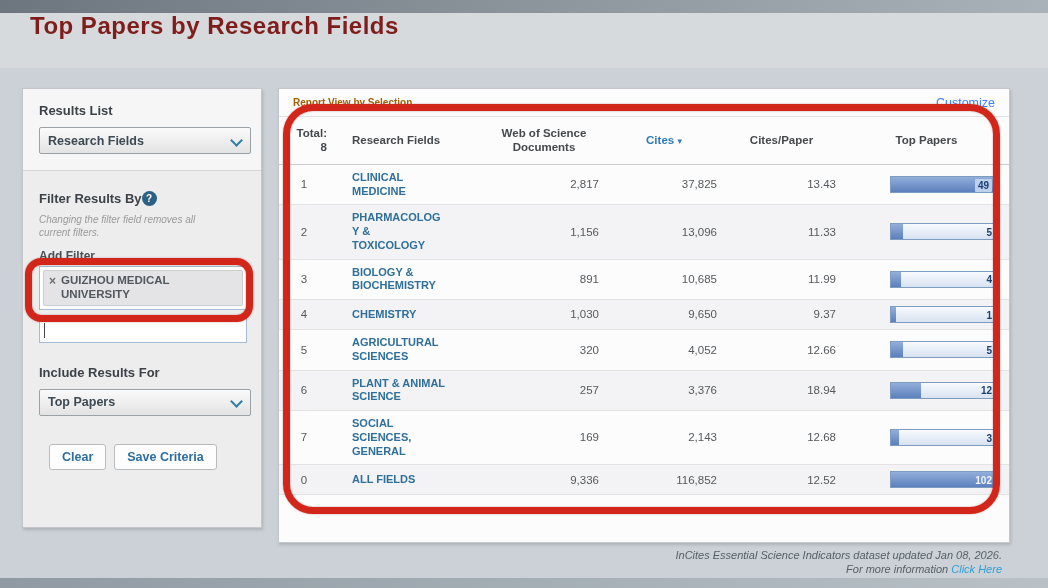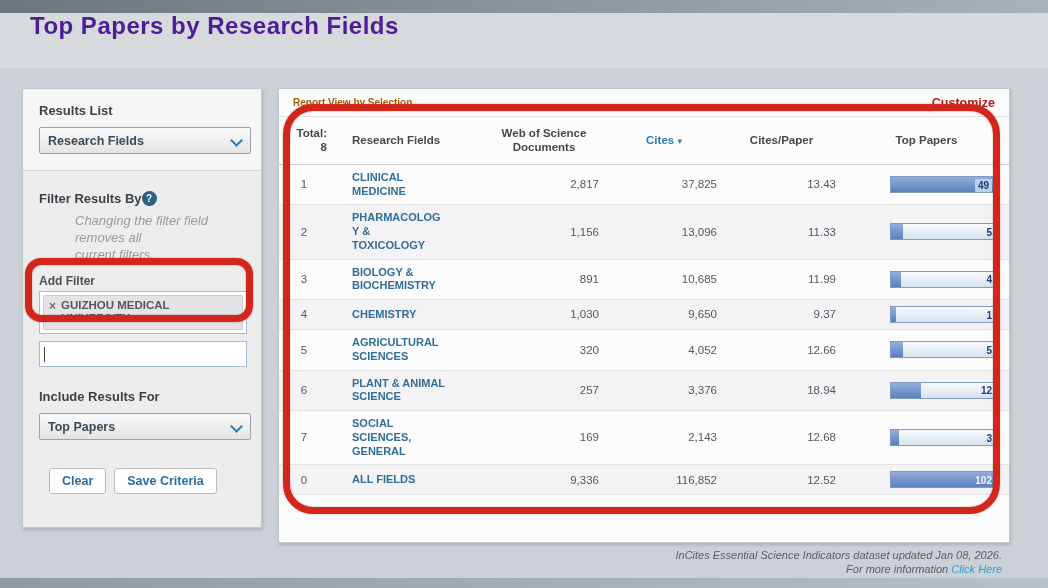--- a/index.html
+++ b/index.html
@@ -6,43 +6,43 @@
   html,body { width:1048px; height:588px; }
   body {
     font-family:"Liberation Sans","DejaVu Sans",sans-serif;
     background:#cbd1d6; position:relative; overflow:hidden;
   }
   .top-strip { position:absolute; left:0; top:0; width:1048px; height:13px;
     background:linear-gradient(90deg,#6d767e,#aab2b9); }
   .title-band { position:absolute; left:0; top:13px; width:1048px; height:55px;
     background:#d6dadd; }
   .page-title { position:absolute; left:30px; top:12px; font-size:24px; font-weight:bold;
-    color:#4c1d95; letter-spacing:.5px; }
+    color:#7f1d1d; letter-spacing:.5px; }
   .page-bottom { position:absolute; left:0; bottom:0; width:1048px; height:10px;
     background:linear-gradient(90deg,#8f9aa2,#b9c1c7); }
 
   
   .sidebar { position:absolute; left:22px; top:88px; width:240px; height:440px;
     background:#ededed; border:1px solid #c3c7cb; box-shadow:1px 2px 3px rgba(0,0,0,.15); }
   .sb-top { background:#f6f6f6; border-bottom:1px solid #d5d5d5; padding:14px 16px 16px; }
   .sb-label { font-size:13px; font-weight:bold; color:#3c4248; }
   .dropdown { margin-top:9px; height:27px; width:212px; background:linear-gradient(#fafafa,#e3e3e3);
     border:1px solid #9aa2a8; border-radius:2px; display:flex; align-items:center;
     padding:0 8px; cursor:pointer; }
   .dropdown .dd-text { flex:1; font-size:12.5px; font-weight:bold; color:#3d4a54; }
   .chev { width:12px; height:12px; position:relative; }
   .chev::before { content:""; position:absolute; left:2px; top:1px; width:7px; height:7px;
     border-right:2.5px solid #2e7ca8; border-bottom:2.5px solid #2e7ca8; transform:rotate(45deg); }
   .sb-mid { padding:20px 16px 0; }
   .filter-label-row { display:flex; align-items:center; }
   .help-icon { width:15px; height:15px; border-radius:50%; background:#2a6184; color:#fff;
     font-size:10px; font-weight:bold; display:flex; align-items:center; justify-content:center;
     cursor:pointer; }
-  .hint { margin-top:7px; font-size:13px; font-style:italic; color:#9a9a9a;
-    line-height:1.3; white-space:pre-line;margin-left:36px; }
+  .hint { margin-top:7px; font-size:10px; font-style:italic; color:#9a9a9a;
+    line-height:1.3; white-space:pre-line; }
   .add-filter { margin-top:10px; font-size:12px; font-weight:bold; color:#4a5056; }
   .tags-box { margin-top:3px; width:208px; background:#fff; border:1px solid #a5bad3; padding:3px; }
   .filter-tag { background:#e4e4e6; border:1px solid #cccdd1; border-radius:2px;
     padding:3px 5px; display:flex; gap:5px; cursor:pointer; }
   .tag-x { color:#6e6e6e; font-size:12px; font-weight:bold; line-height:1.2; }
   .tag-text { font-size:11.5px; font-weight:bold; color:#53585e; line-height:1.2; }
   .filter-input { margin-top:7px; width:208px; height:26px; background:#fff;
     border:1px solid #a5bad3; position:relative; cursor:text; }
   .caret { position:absolute; left:4px; top:5px; width:1px; height:15px; background:#444; }
   .sb-include { padding:22px 16px 0; }
@@ -50,21 +50,21 @@
   .btn { height:26px; background:#fdfdfd; border:1px solid #b9bcbf; border-radius:3px;
     color:#2e6e9e; font-size:12.5px; font-weight:bold; padding:0 12px; cursor:pointer;
     font-family:inherit; }
 
   
   .report-panel { position:absolute; left:278px; top:88px; width:732px; height:455px;
     background:#fcfcfc; border:1px solid #c3c7cb; box-shadow:1px 2px 3px rgba(0,0,0,.15); }
   .report-head { height:28px; display:flex; align-items:center; justify-content:space-between;
     padding:0 14px; border-bottom:1px solid #e2e2e2; }
   .report-title { font-size:10px; font-weight:bold; color:#a16207; }
-  .customize { font-size:12.5px; font-weight:bold; color:#b91c1c; cursor:pointer; text-decoration:none; }
+  .customize { font-size:12.5px; font-weight:normal; color:#3b82f6; cursor:pointer; text-decoration:none; }
   table { border-collapse:collapse; width:730px; table-layout:fixed; }
   col.c-num{width:50px} col.c-field{width:150px} col.c-wos{width:130px}
   col.c-cites{width:110px} col.c-cpp{width:125px} col.c-top{width:165px}
   thead th { font-size:11.5px; font-weight:bold; color:#46494c; padding:9px 2px;
     border-bottom:1px solid #ccc; vertical-align:middle; white-space:pre-line; line-height:1.25; }
   th.h-total { text-align:right; padding-left:10px; }
   th.h-field { text-align:left; padding-left:23px; }
   th.h-cites { color:#2f7cb5; cursor:pointer; }
   .sort-tri { font-size:9px; color:#2f7cb5; }
   tbody tr { border-bottom:1px solid #e3e3e3; }

